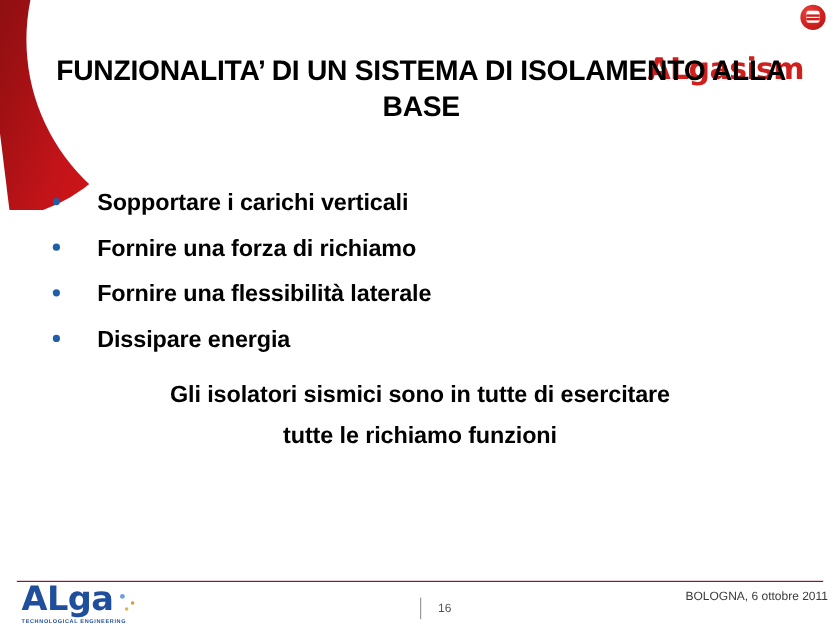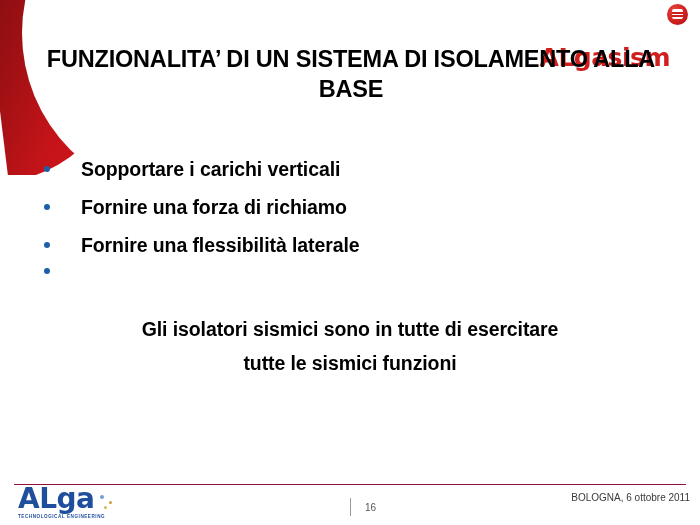--- a/index.html
+++ b/index.html
@@ -268,26 +268,27 @@
     <div class="bullet-row">
       <span class="dot"></span>
       <span class="btext">Fornire una forza di richiamo</span>
     </div>
     <div class="bullet-row">
       <span class="dot"></span>
       <span class="btext">Fornire una flessibilità laterale</span>
     </div>
     <div class="bullet-row">
       <span class="dot"></span>
+      <span class="btext">Dissipare energia</span>
     </div>
   </div>
 
   <div id="conclusion">
     <div class="cline">Gli isolatori sismici sono in tutte di esercitare</div>
-    <div class="cline">tutte le sismici funzioni</div>
+    <div class="cline">tutte le richiamo funzioni</div>
   </div>
 
   <div id="footer-rule"></div>
 
   <div id="footer-logo">
     <span class="flogo-word">ALga</span>
     <span class="flogo-dots">
       <i></i>
         <i></i>
         <i></i>

